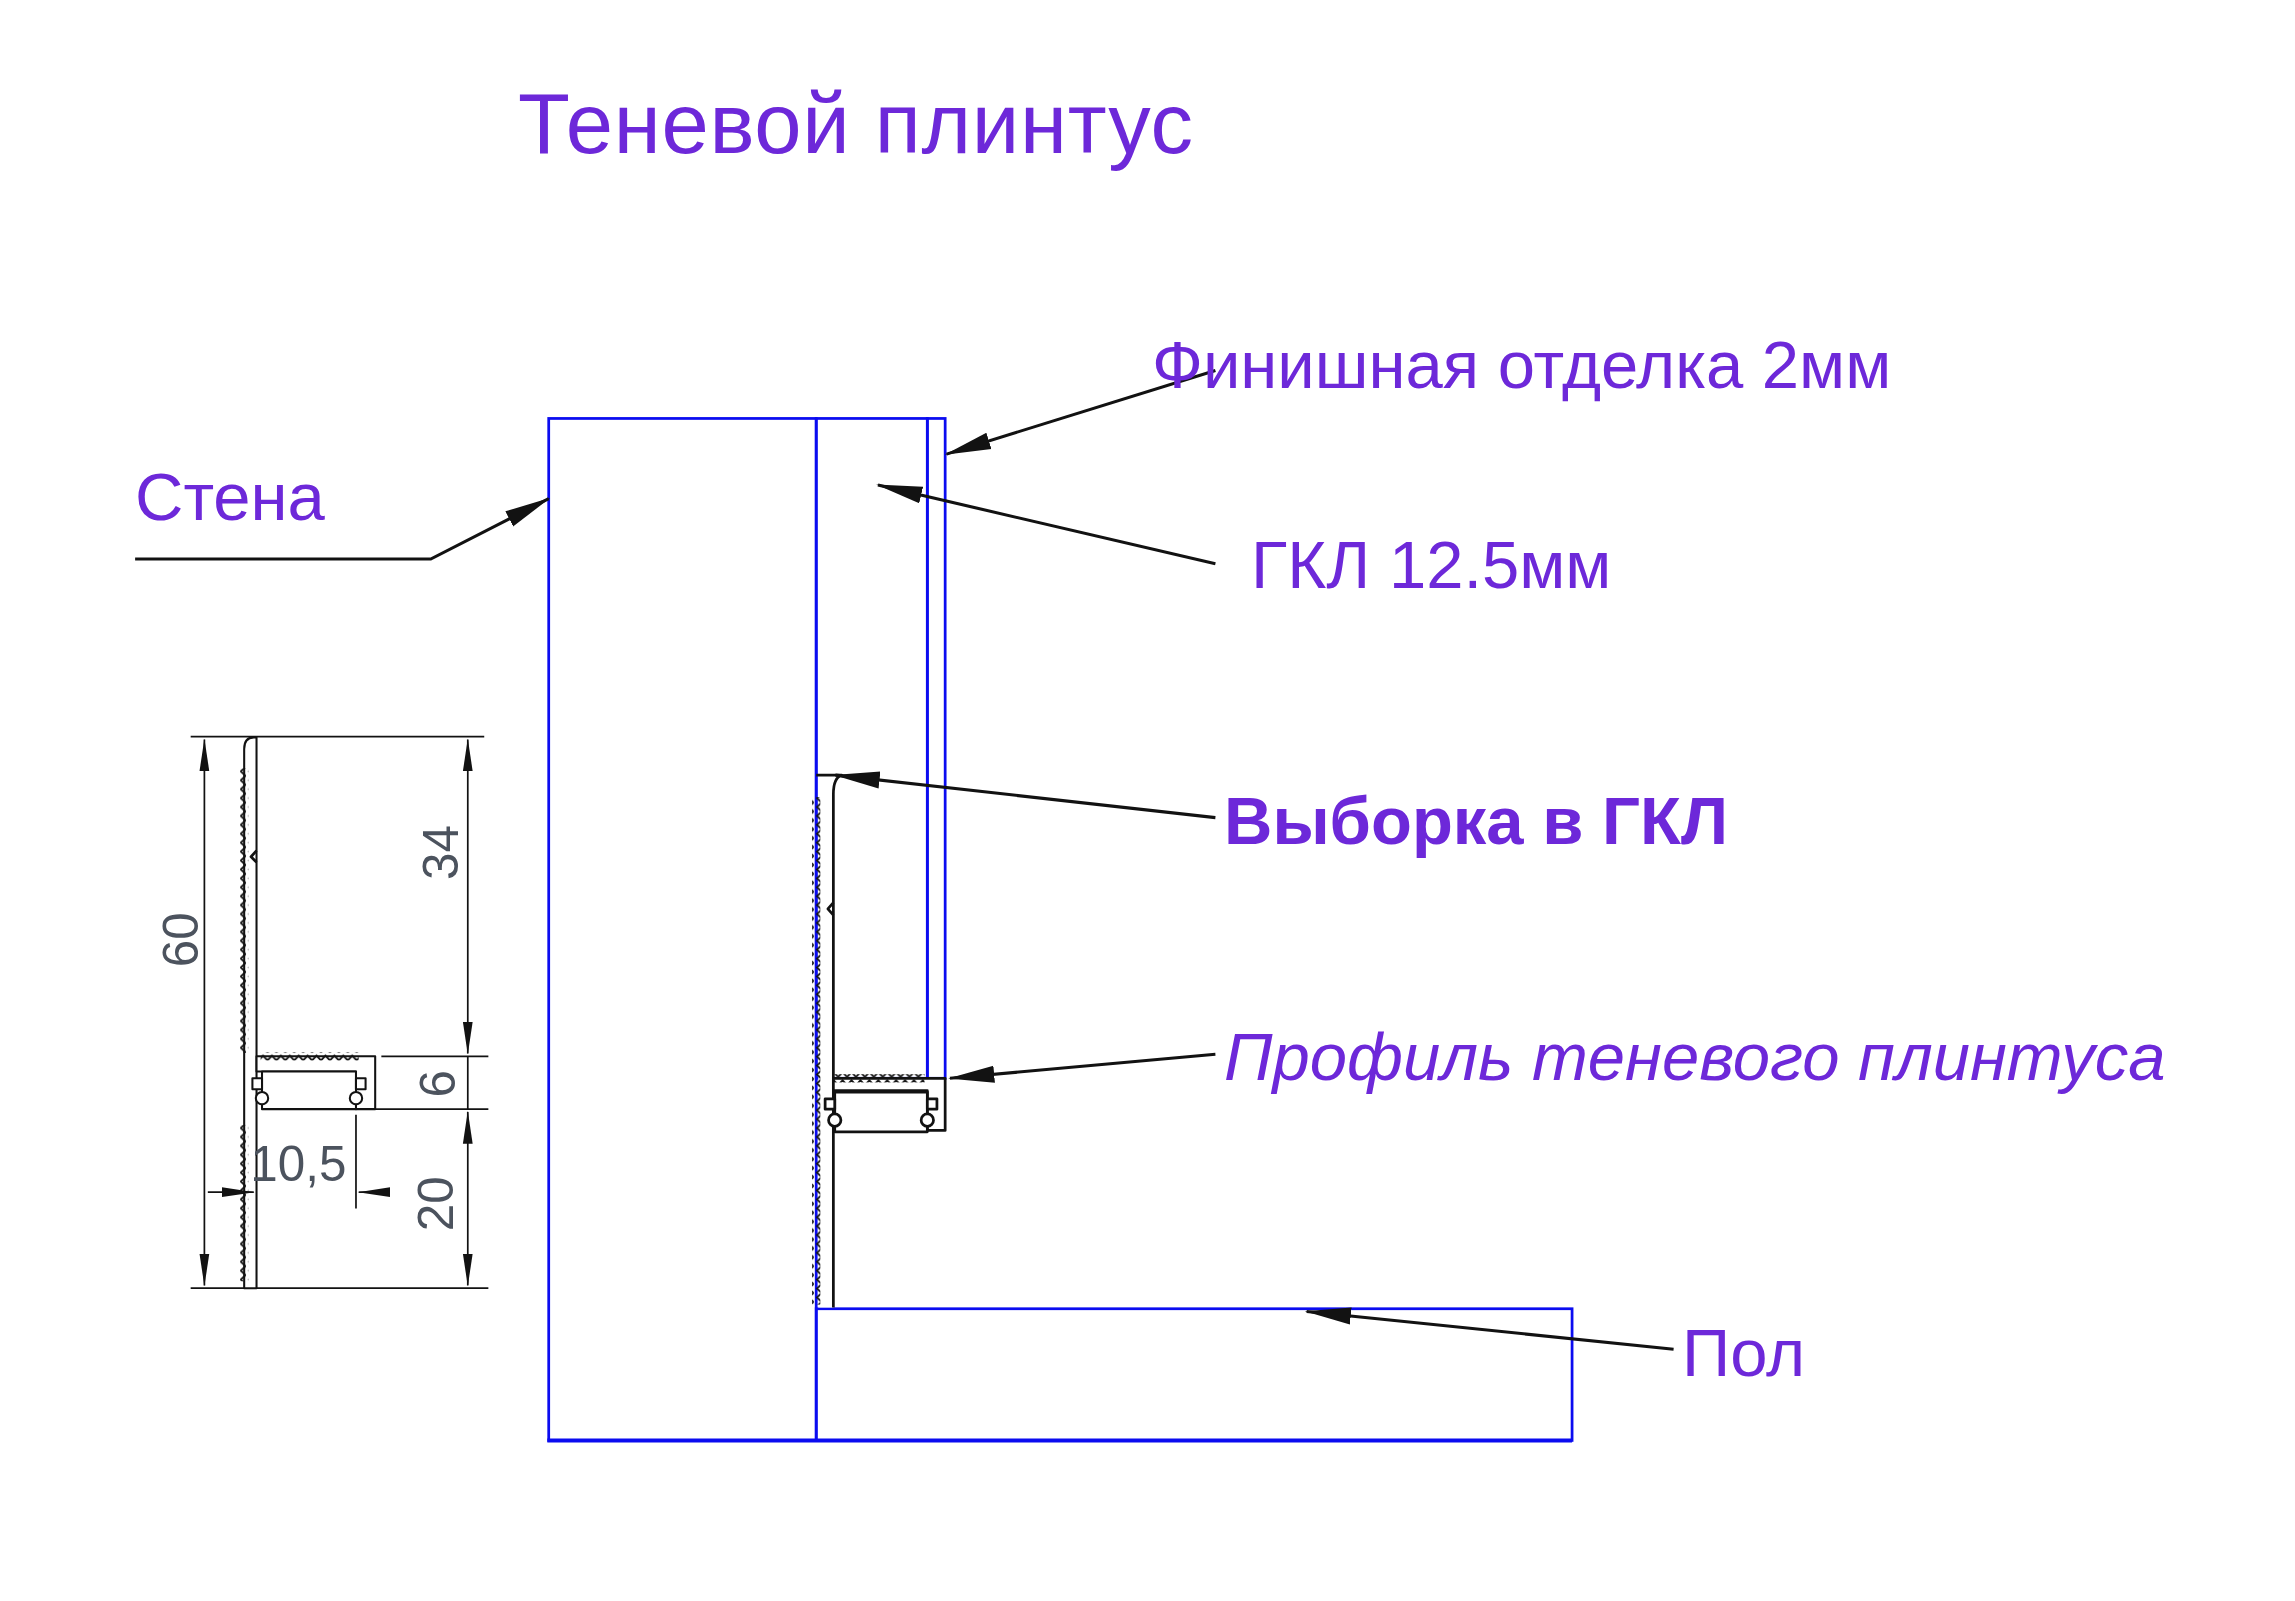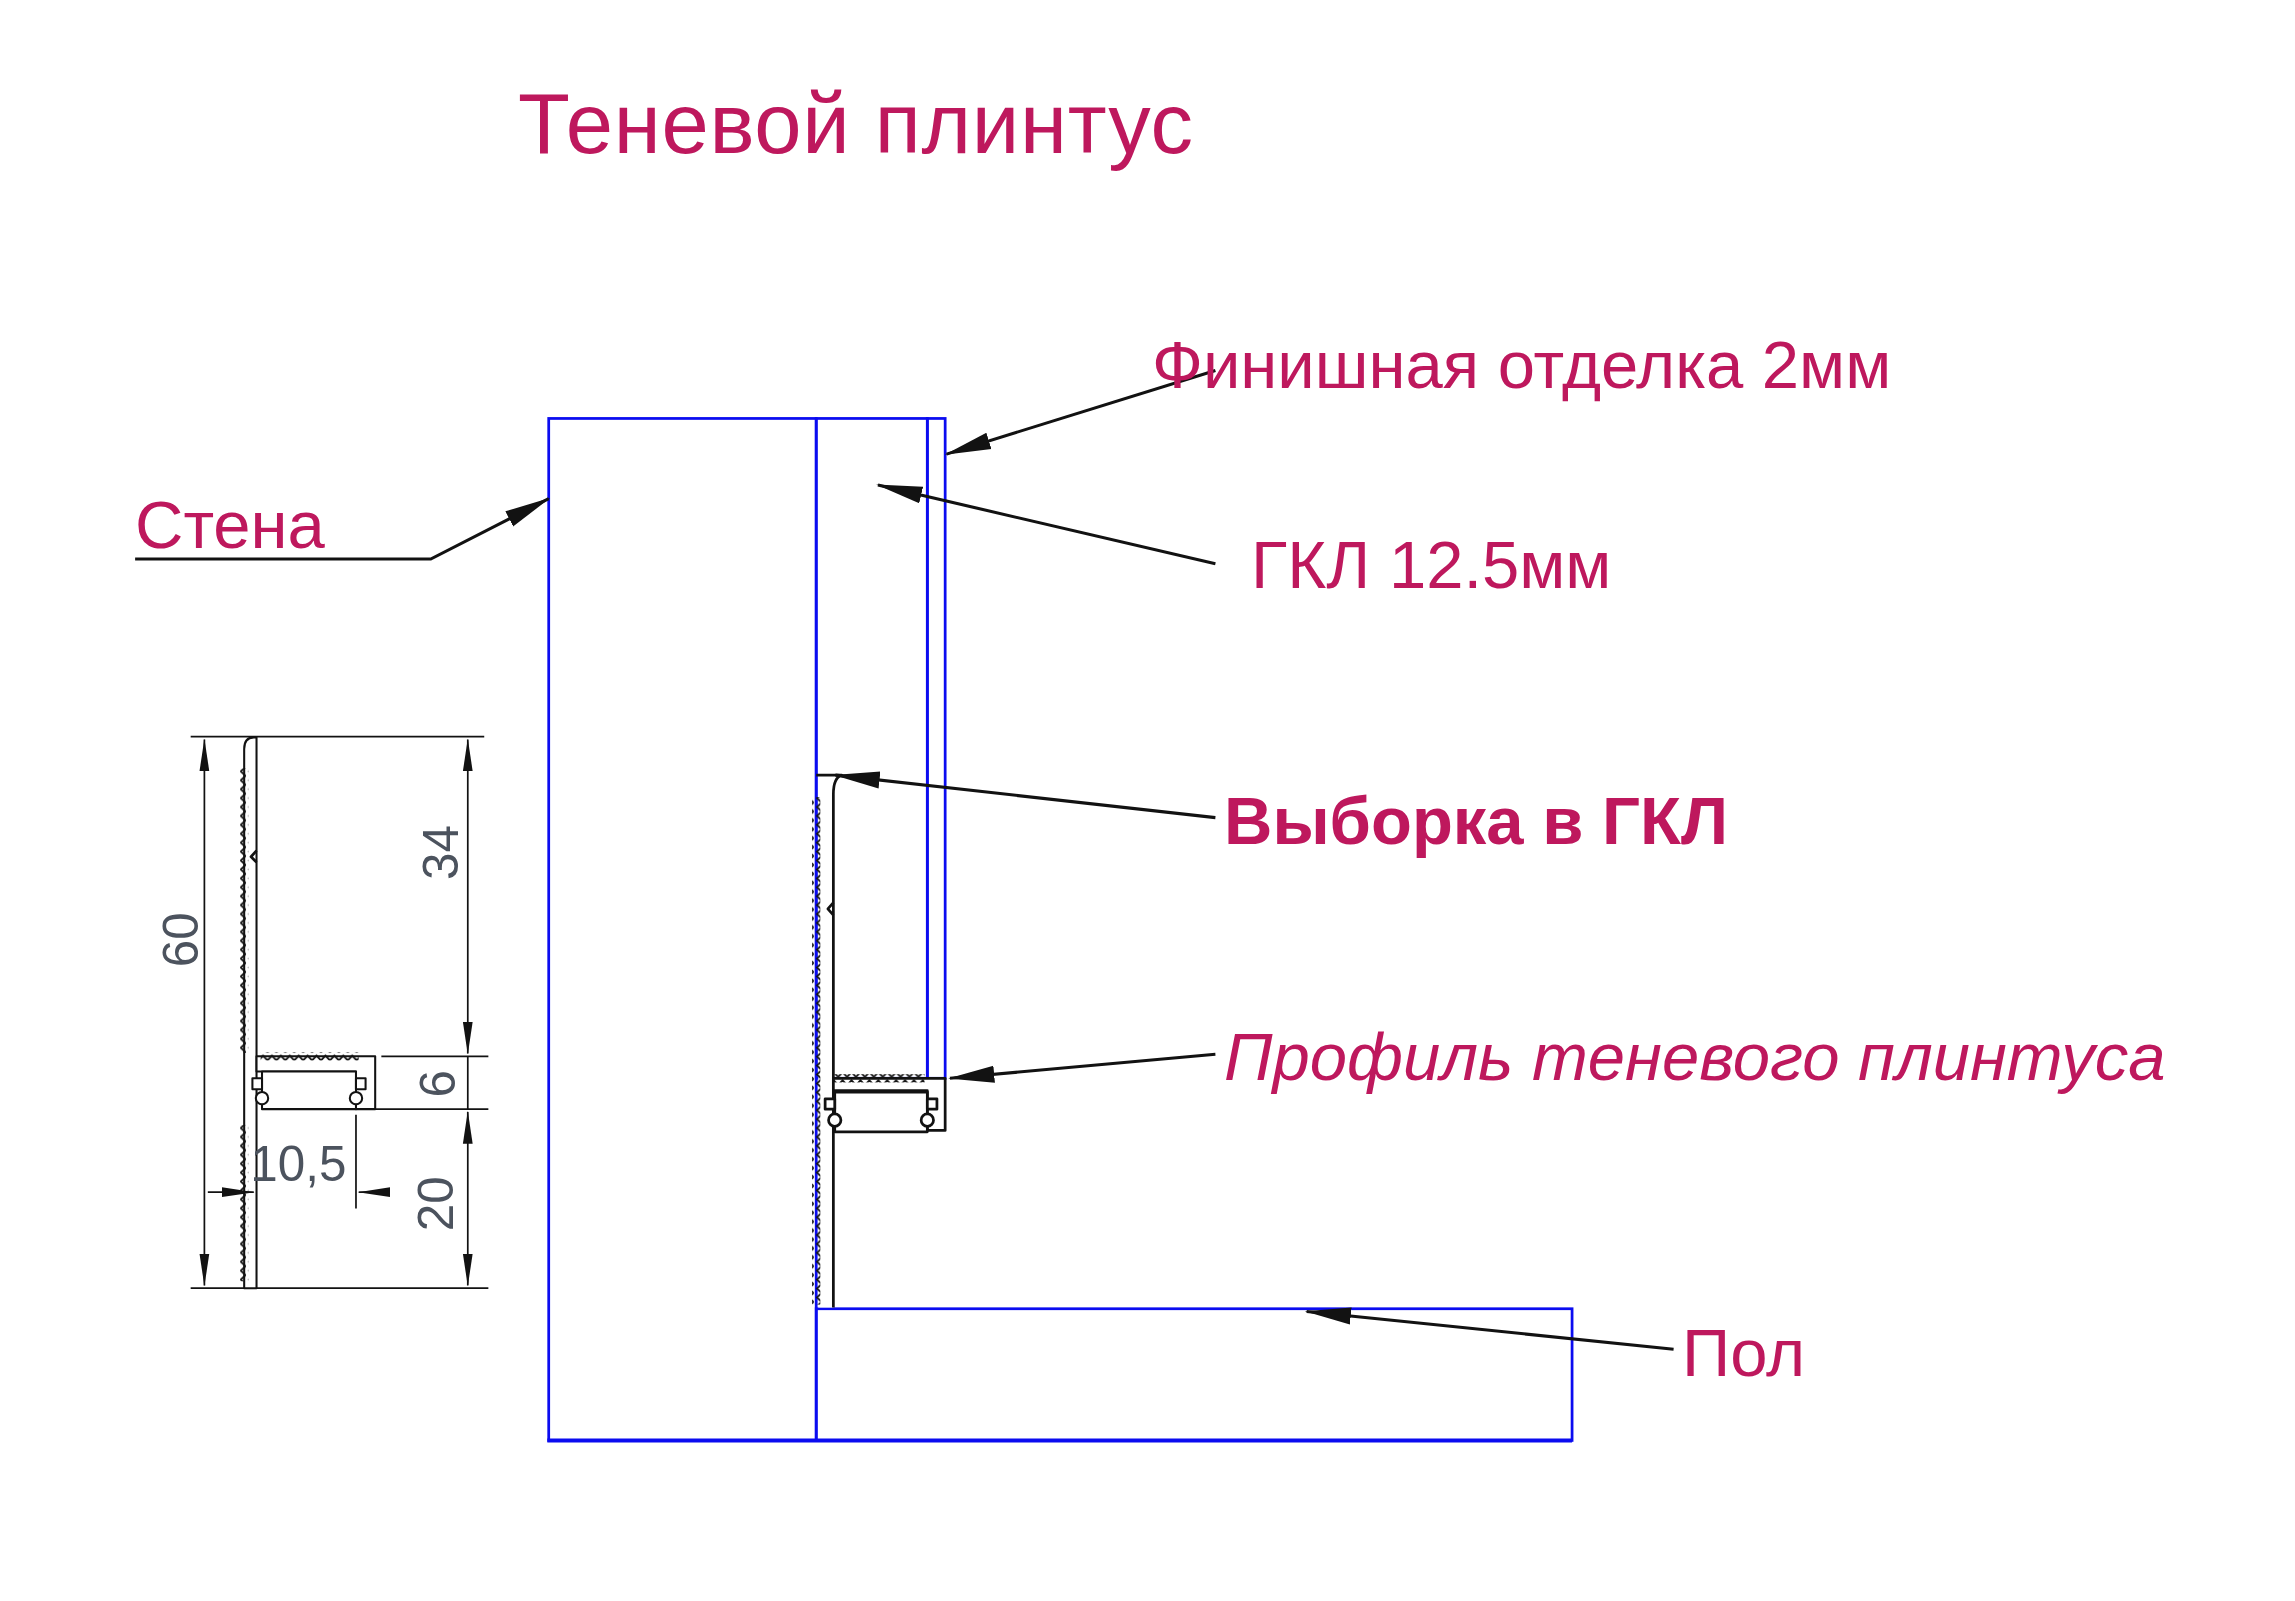--- a/index.html
+++ b/index.html
@@ -1,19 +1,19 @@
 <!DOCTYPE html>
 <html style="font-size:11px"><head>
 <meta charset="utf-8">
 <style>
   html,body{margin:0;padding:0;background:#ffffff;}
   .stage{position:relative;width:2295px;height:1601px;background:#ffffff;overflow:hidden;
          font-family:"Liberation Sans", sans-serif;}
   .stage svg{position:absolute;left:0;top:0;}
-  .txt{position:absolute;white-space:nowrap;color:#be185d;line-height:1;}
+  .txt{position:absolute;white-space:nowrap;color:#6d28d9;line-height:1;}
   .title{font-size:85px;letter-spacing:0.7px;}
   .label{font-size:67px;}
   .dim-text{fill:#4c535e;font-family:"Liberation Sans",sans-serif;font-size:72px;}
   .blue{fill:none;stroke-width:4px;}
   .blk{stroke:#121212;fill:none;stroke-width:4px;stroke-linejoin:round;}
   .blkfill{stroke:#121212;fill:#ffffff;stroke-width:4px;stroke-linejoin:round;}
   .blkfill3{stroke:#121212;fill:#ffffff;stroke-width:3px;stroke-linejoin:round;}
   .dim{stroke:#121212;fill:none;stroke-width:2.5px;}
   .leader{stroke:#121212;fill:none;stroke-width:4.5px;}
 </style>
@@ -128,21 +128,21 @@
 
     <text class="dim-text" transform="translate(288,1370) rotate(-90)" text-anchor="middle">60</text>
     <text class="dim-text" transform="translate(668,1243) rotate(-90)" text-anchor="middle">34</text>
     <text class="dim-text" transform="translate(664,1580) rotate(-90)" text-anchor="middle">6</text>
     <text class="dim-text" transform="translate(660,1755) rotate(-90)" text-anchor="middle">20</text>
     <text class="dim-text" x="435" y="1722" text-anchor="middle">10,5</text>
   </g>
 </svg>
 
 <div class="txt title" style="left:518px;top:81px;">Теневой плинтус</div>
-<div class="txt label" style="left:135px;top:491px;">Стена</div>
+<div class="txt label" style="left:135px;top:463px;">Стена</div>
 <div class="txt label" style="left:1152px;top:331px;">Финишная отделка 2мм</div>
 <div class="txt label" style="left:1224px;top:531px;margin-left:27px;">ГКЛ 12.5мм</div>
 <div class="txt label" style="left:1224px;top:787px;font-weight:bold;">Выборка в ГКЛ</div>
 <div class="txt label" style="left:1224px;top:1023px;font-style:italic;">Профиль теневого плинтуса</div>
 <div class="txt label" style="left:1682px;top:1319px;">Пол</div>
 
 </div>
 
 
 </body></html>

